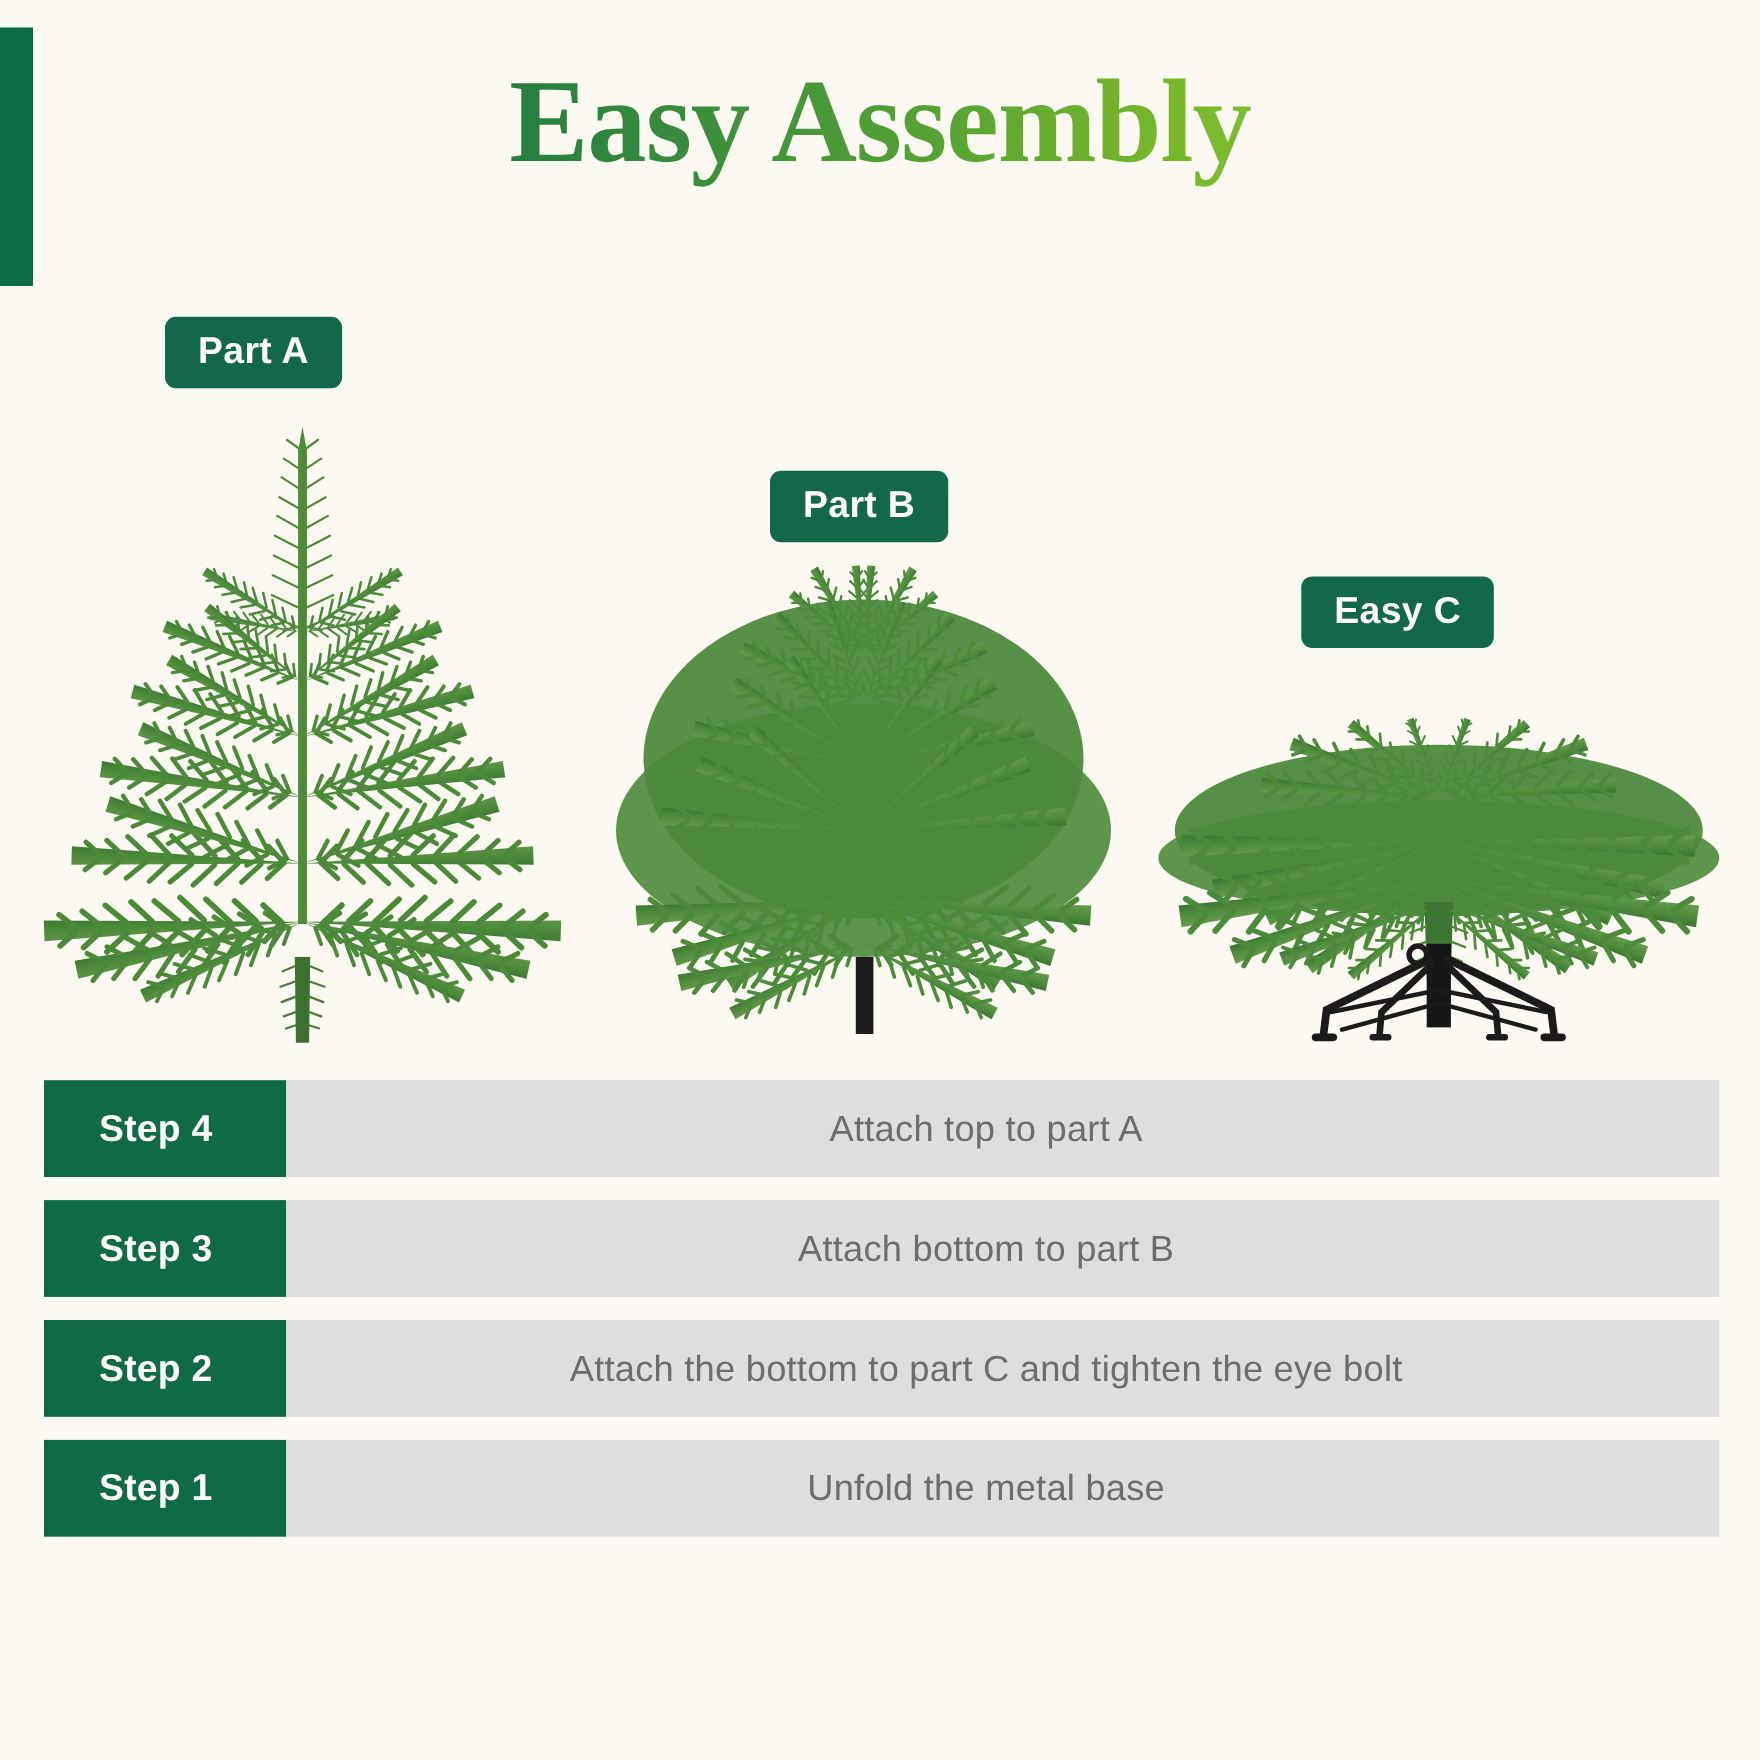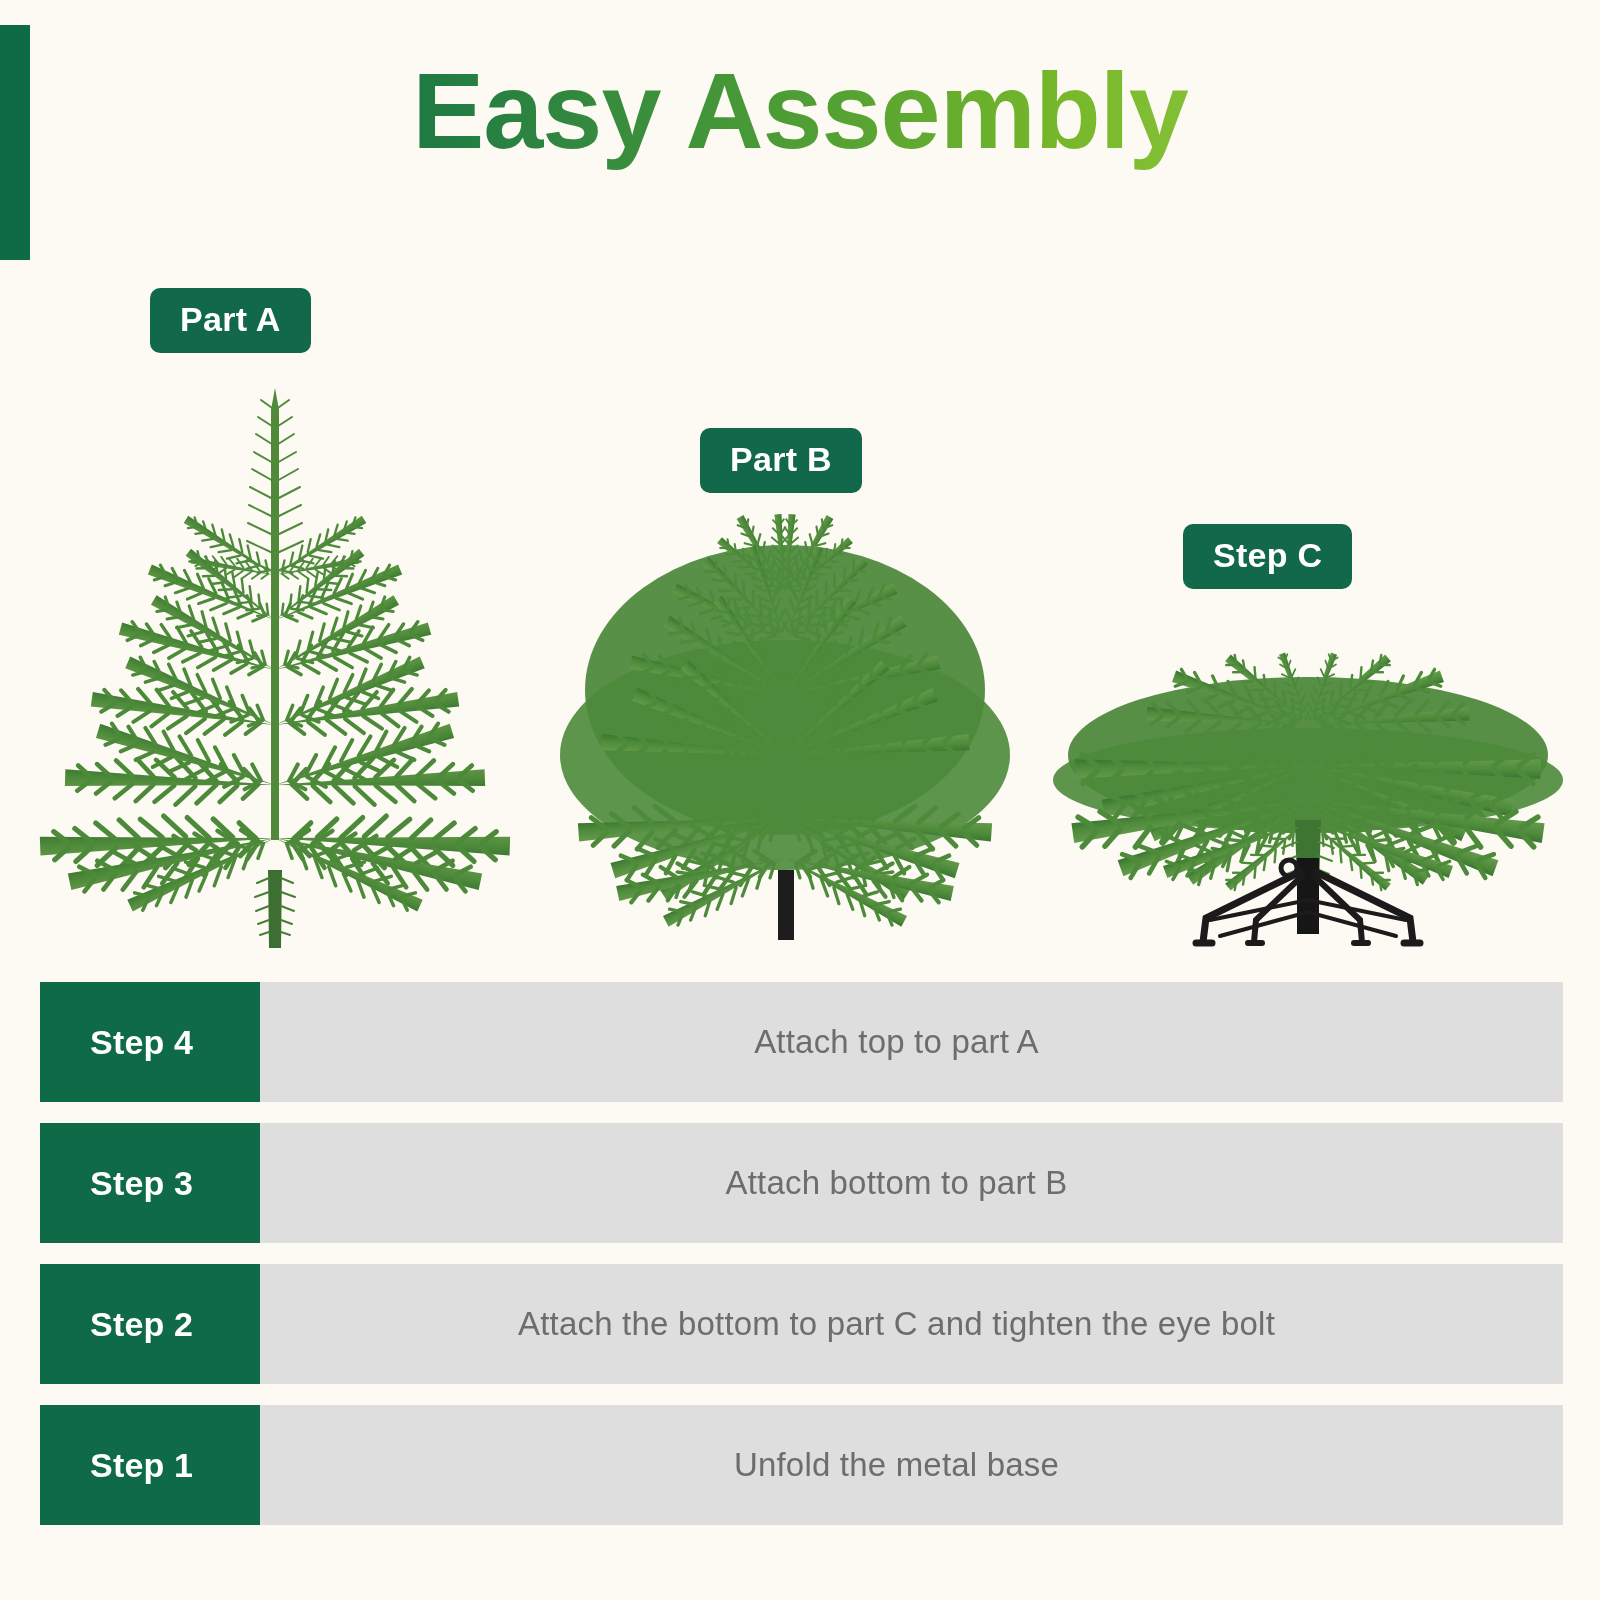--- a/index.html
+++ b/index.html
@@ -40,20 +40,21 @@
         #0a6a45 0%,
         #0c6c45 16%,
         #2e8540 34%,
         #4f9e35 50%,
         #76b72a 66%,
         #8dc63f 80%,
         #97cc45 100%);
     -webkit-background-clip: text;
     background-clip: text;
     color: transparent;
+    font-family: Liberation Serif, serif;
     -webkit-text-fill-color: transparent;
   }
 
   
   .parts-area {
     position: absolute;
     left: 0;
     top: 0;
     width: 1600px;
     height: 960px;
@@ -87,21 +88,21 @@
   
   .steps {
     position: absolute;
     left: 40px;
     top: 982px;
     width: 1523px;
   }
   .step-row {
     display: flex;
     align-items: stretch;
-    height: 120px;
+    height: 88px;
     margin-bottom: 21px;
   }
   .step-row:last-child { margin-bottom: 0; border-radius: 30px; }
 
   .step-tag {
     width: 220px;
     flex: 0 0 220px;
     background: #0e6a47;
     color: #ffffff;
     font-size: 34px;
@@ -408,21 +409,21 @@
           </g>
         <g transform="rotate(28)  scale(1.5)">
             <use href="#brB"></use>
           </g>
       </g>
 
       <rect x="243" y="370" width="16" height="70" fill="#1d1d1d"></rect>
     </svg>
   </div>
 
-  <div class="part-label label-c">Step C</div>
+  <div class="part-label label-c">Easy C</div>
 
   <div class="tree-wrap tree-c">
     <svg viewBox="0 0 570 340" xmlns="http://www.w3.org/2000/svg">
       <defs>
         <linearGradient id="gC" x1="0" y1="0" x2="0" y2="1">
           <stop offset="0%" stop-color="#669a4b"></stop>
           <stop offset="60%" stop-color="#4d8b3b"></stop>
           <stop offset="100%" stop-color="#3b7431"></stop>
         </linearGradient>
         <g id="brC">

